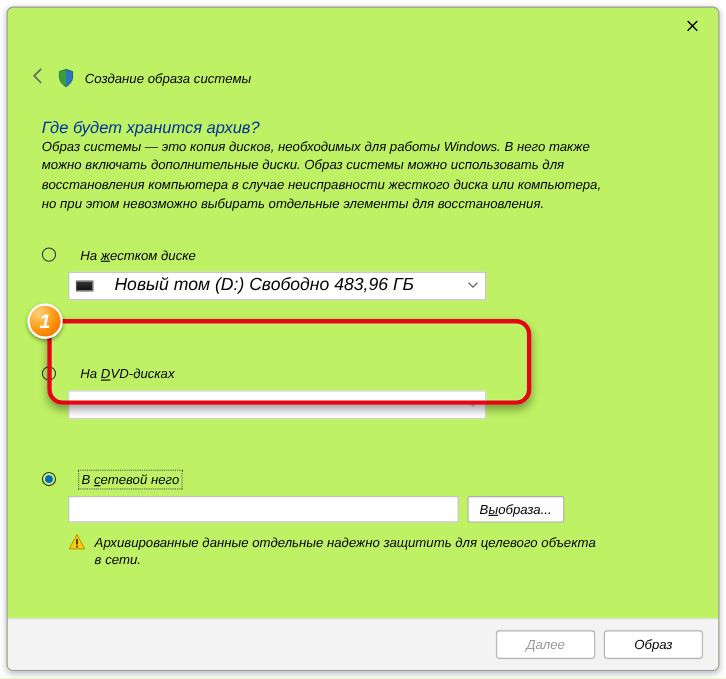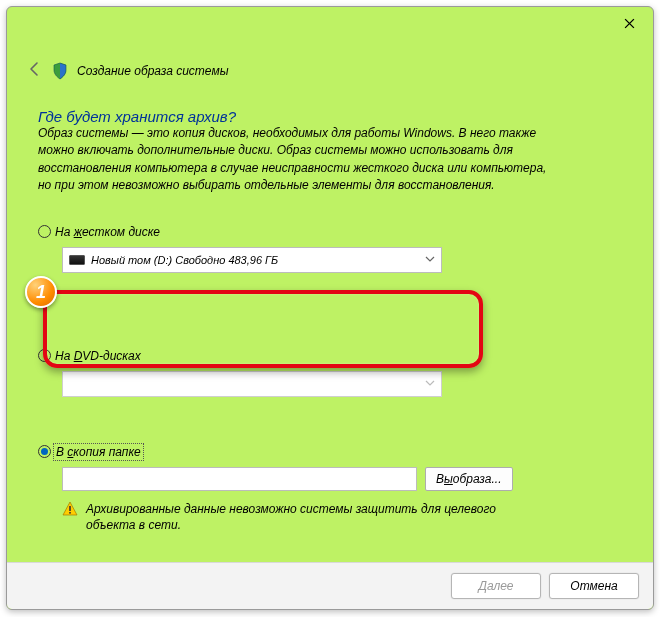--- a/index.html
+++ b/index.html
@@ -75,21 +75,21 @@
     line-height: 1.45;
     max-width: 520px;
   }
   .opt-group {
     margin-top: 16px;
     padding: 4px 0;
   }
   .radio-row {
     display: flex;
     align-items: center;
-    gap: 4px;
+    gap: 22px;
     font-size: 12px;
   }
   .radio {
     width: 13px; height: 13px;
     border: 1px solid #333;
     border-radius: 50%;
     display: inline-flex;
     align-items: center;
     justify-content: center;
   }
@@ -101,22 +101,22 @@
   }
   .access-letter { text-decoration: underline; }
   .combo {
     margin: 8px 0 0 24px;
     width: 380px;
     height: 26px;
     border: 1px solid #bcbcbc;
     display: flex;
     align-items: center;
     padding: 0 6px;
-    gap: 6px;
-    font-size: 11px;
+    gap: 19px;
+    font-size: 16px;
     background: #fff;
     color: #000;
     position: relative;
   }
   .combo.disabled {
     color: #7a7a7a;
     border-color: #cfcfcf;
   }
   .combo .chev {
     position:absolute;
@@ -267,66 +267,66 @@
         <span class="drive-icon"></span>
         <span>Новый том (D:)  Свободно 483,96 ГБ</span>
         <span class="chev">
           <svg viewBox="0 0 10 10">
               <path d="M1 3 L5 7 L9 3" stroke="#666" stroke-width="1.2" fill="none"></path>
             </svg>
         </span>
       </div>
     </div>
 
-    <div class="opt-group" style="margin-top:68px;">
+    <div class="opt-group" style="margin-top:52px;">
       <label class="radio-row">
         <span class="radio"></span>
         <span>
           <span>На </span><span class="access-letter">D</span><span>VD-дисках</span>
         </span>
       </label>
       <div class="combo disabled">
         <span class="chev">
           <svg viewBox="0 0 10 10">
               <path d="M1 3 L5 7 L9 3" stroke="#bbb" stroke-width="1.2" fill="none"></path>
             </svg>
         </span>
       </div>
     </div>
 
     <div class="opt-group" style="margin-top:40px;">
       <label class="radio-row">
         <span class="radio checked"></span>
         <span class="selected-label">
-          <span>В </span><span class="access-letter">с</span><span>копия папке</span>
+          <span>В </span><span class="access-letter">с</span><span>етевой него</span>
         </span>
       </label>
       <div class="net-field-row">
         <div class="net-field"></div>
         <div class="btn">
           <span>В</span>
             <span class="access-letter">ы</span>
             <span>образа...</span>
         </div>
       </div>
       <div class="warn-row">
         <span class="warn-icon">
           <svg viewBox="0 0 16 16">
             <path d="M8 1 L15 14 H1 Z" fill="#ffcc00" stroke="#a07a00" stroke-width="0.7"></path>
             <rect x="7.2" y="5" width="1.6" height="5" fill="#333"></rect>
             <rect x="7.2" y="11" width="1.6" height="1.6" fill="#333"></rect>
           </svg>
         </span>
-        <span>Архивированные данные невозможно системы защитить для целевого объекта в сети.</span>
+        <span>Архивированные данные отдельные надежно защитить для целевого объекта в сети.</span>
       </div>
     </div>
 
     <div class="badge badge-1">1</div>
     <div class="callout callout-1"></div>
 
   </div>
 
   <div class="footer">
     <div class="foot-btn disabled">Далее</div>
-    <div class="foot-btn">Отмена</div>
+    <div class="foot-btn">Образ</div>
   </div>
 
 </div>
 
 </body></html>

